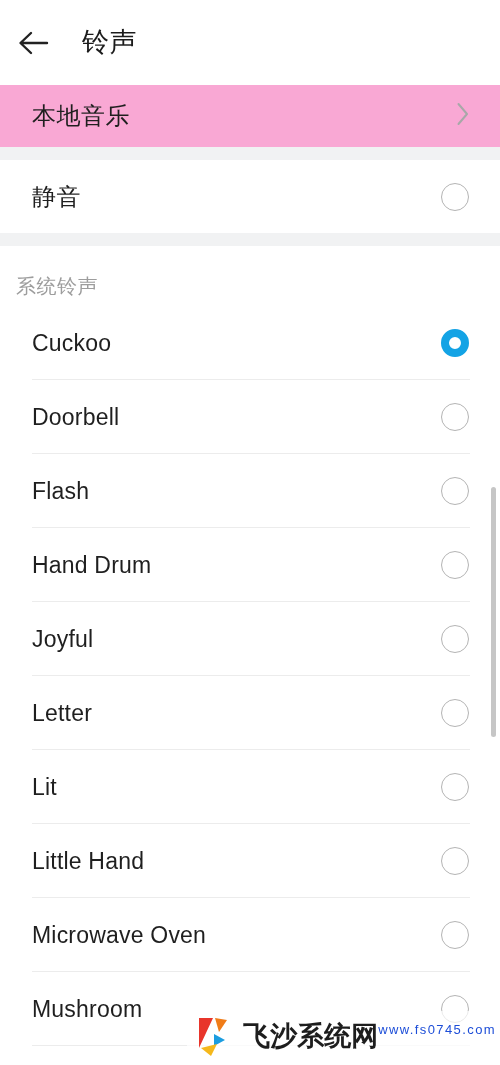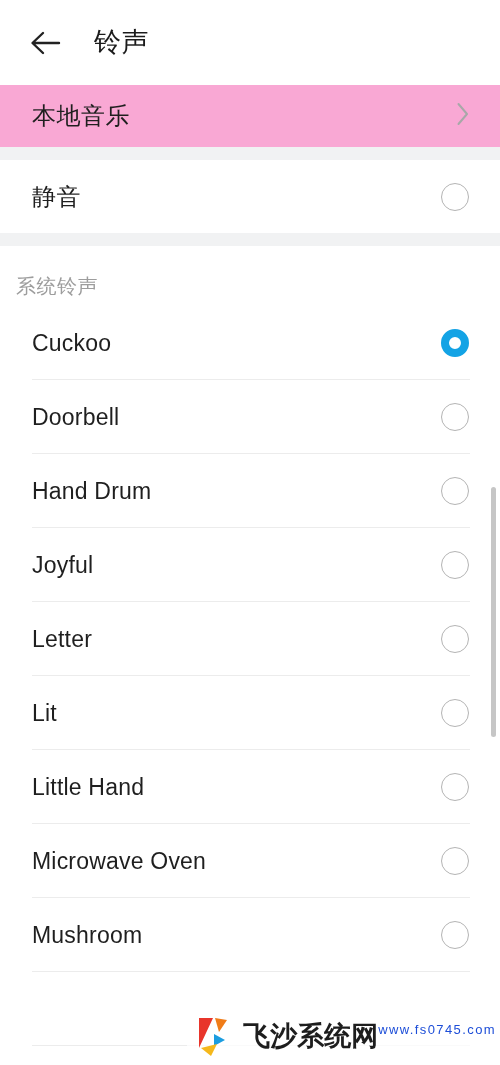--- a/index.html
+++ b/index.html
@@ -18,21 +18,21 @@
     height: 1065px;
     background: #ffffff;
     overflow: hidden;
   }
 
   
   .appbar {
     height: 85px;
     display: flex;
     align-items: center;
-    padding-left: 28px;
+    padding-left: 16px;
     box-sizing: border-box;
     background: #ffffff;
   }
   .back-btn {
     width: 44px;
     height: 44px;
     display: flex;
     align-items: center;
     justify-content: flex-start;
     cursor: pointer;
@@ -222,20 +222,24 @@
     <span>系统铃声</span>
   </div>
 
   <div class="list-area" id="ringtone-list">
       <div class="opt-row divided">
         <div class="opt-label">Cuckoo</div>
         <div class="radio selected"></div>
       </div>
       <div class="opt-row divided">
         <div class="opt-label">Doorbell</div>
+        <div class="radio"></div>
+      </div>
+      <div class="opt-row divided">
+        <div class="opt-label">Flash</div>
         <div class="radio"></div>
       </div>
       <div class="opt-row divided">
         <div class="opt-label">Hand Drum</div>
         <div class="radio"></div>
       </div>
       <div class="opt-row divided">
         <div class="opt-label">Joyful</div>
         <div class="radio"></div>
       </div>

